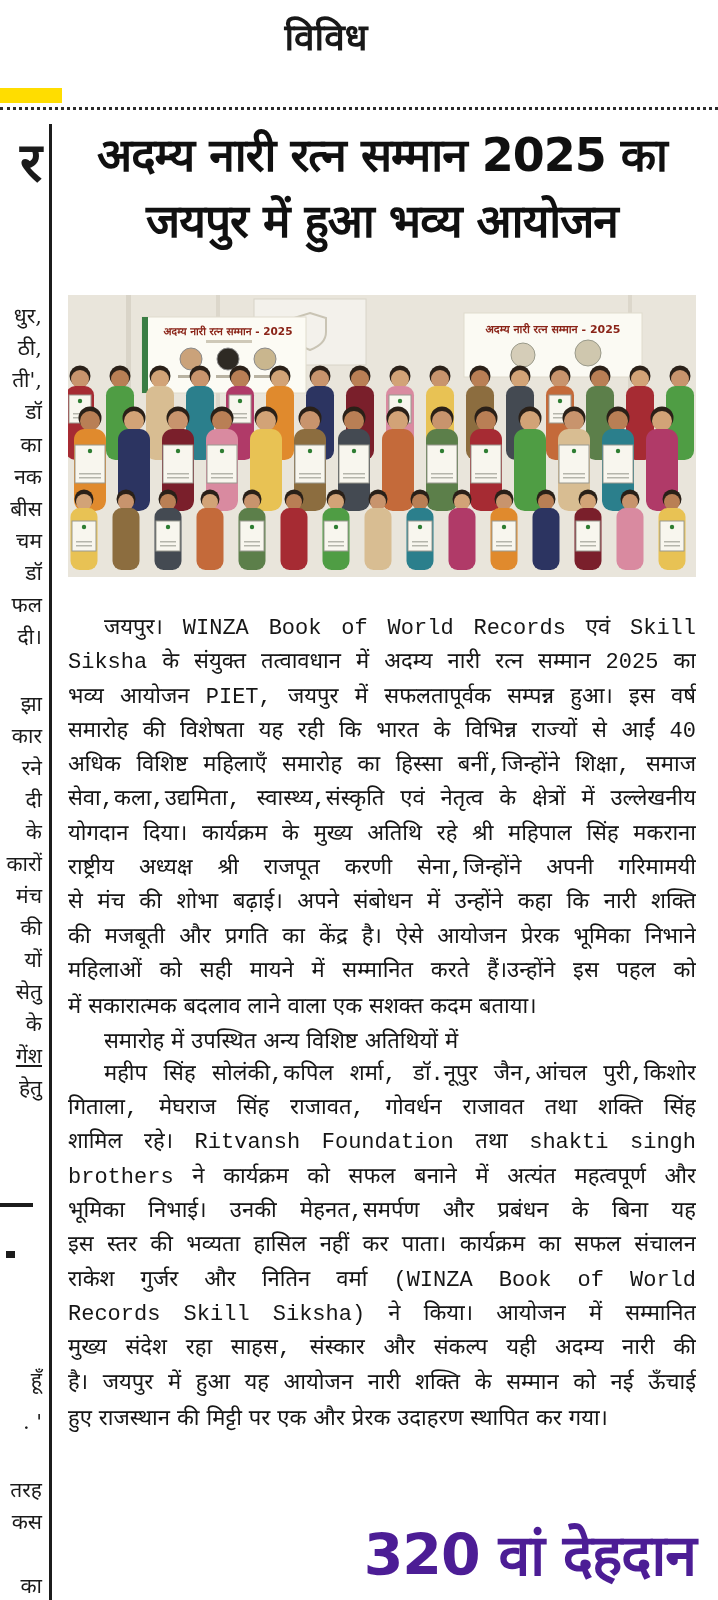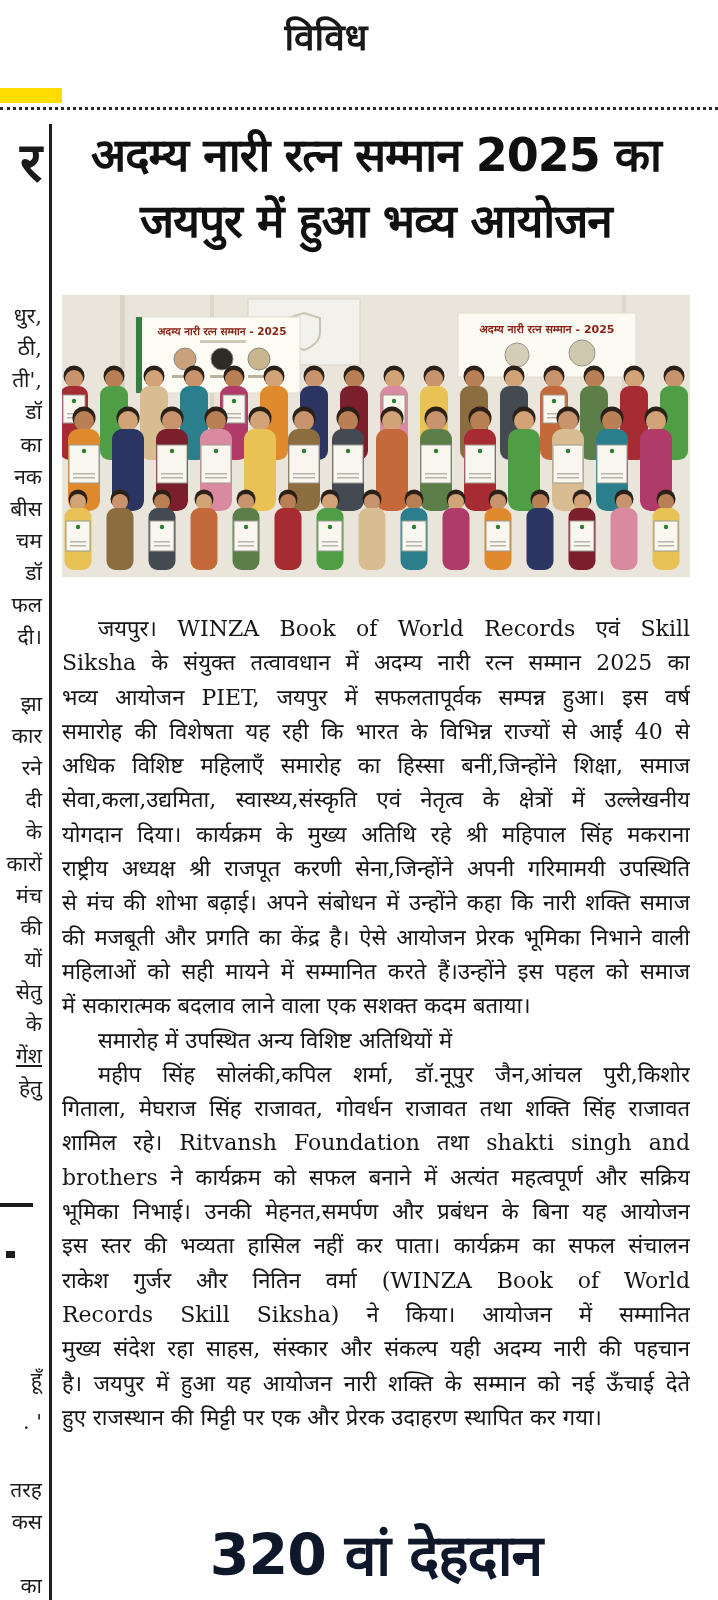--- a/index.html
+++ b/index.html
@@ -22,44 +22,44 @@
   #left-col{position:absolute;left:0;top:0;width:46px;height:1600px;}
   .frag{
     position:absolute;right:4px;white-space:nowrap;font-size:21px;line-height:1;
     color:#1a1a1a;
   }
   .frag-big{font-family:"DejaVu Sans","Liberation Sans",sans-serif;font-weight:bold;}
   .left-rule{position:absolute;left:0;top:1203px;width:33px;height:4px;background:#1c1c1c;}
   .left-square{position:absolute;left:6px;top:1251px;width:9px;height:7px;background:#1c1c1c;}
 
   
-  .main-col{position:absolute;left:62px;top:0;width:628px;height:1236px;}
+  .main-col{position:absolute;left:68px;top:0;width:628px;height:1236px;}
   .headline{
     position:absolute;top:122px;left:0;width:628px;text-align:center;
     font-family:"DejaVu Sans","Liberation Sans",sans-serif;
     font-weight:bold;font-size:46px;line-height:66px;color:#101010;
     letter-spacing:-1px;
   }
   .photo-wrap{position:absolute;top:295px;left:0;width:628px;height:282px;overflow:hidden;}
   .photo-wrap svg{display:block;}
   .banner-title{
     font-family:"DejaVu Sans","Liberation Sans",sans-serif;
     font-weight:bold;fill:#8a2418;
   }
   #body-text{position:absolute;top:612px;left:0;width:628px;}
   .bline{
     width:628px;height:34.3px;font-size:22px;line-height:34.3px;
     white-space:nowrap;overflow:hidden;color:#161616;
   }
-  .bline.just{white-space:normal;text-align:justify;text-align-last:justify;}
+  .bline.just{white-space:normal;text-align:justify;text-align-last:justify;font-family:Liberation Mono, monospace;}
   .bline.ind{padding-left:36px;width:592px;}
   .footer-headline{
-    position:absolute;top:1524px;left:0;width:628px;text-align:center;
+    position:absolute;top:1524px;left:0;width:628px;text-align:right;
     font-family:"DejaVu Sans","Liberation Sans",sans-serif;
-    font-weight:bold;font-size:57px;line-height:1.1;color:#0f172a;
+    font-weight:bold;font-size:57px;line-height:1.1;color:#4c1d95;
     letter-spacing:-1px;
   }
 </style>
 </head>
 <body>
 
 <div class="page">
 
   <div class="section-label">विविध</div>
   <div class="highlight-bar"></div>

